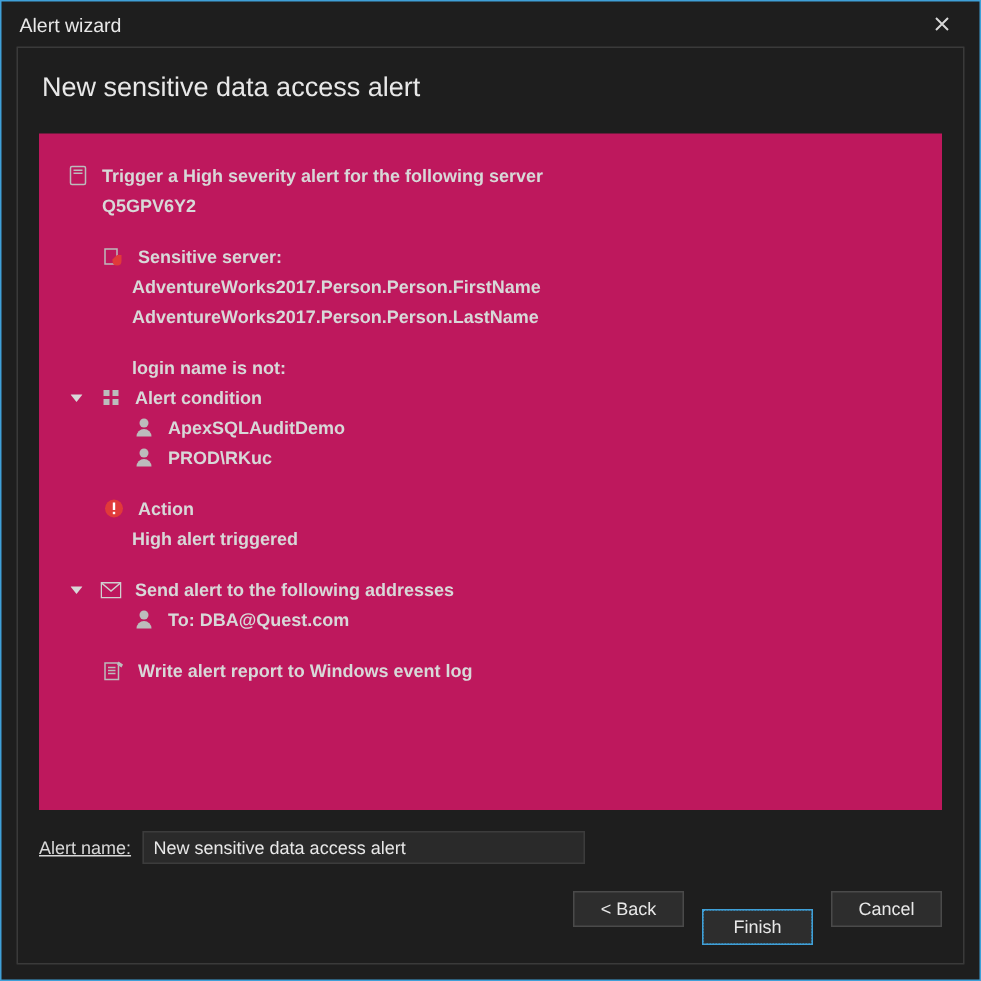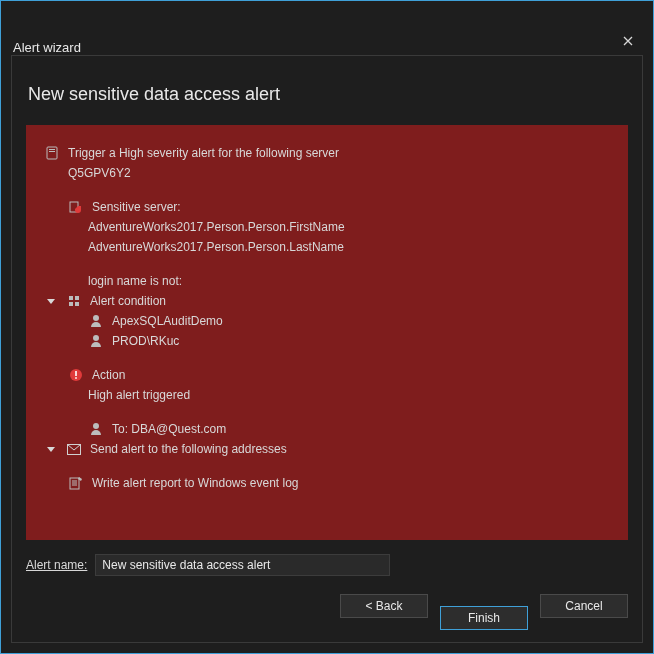--- a/index.html
+++ b/index.html
@@ -18,58 +18,58 @@
     width: 654px;
     height: 654px;
     background: #1e1e1e;
     border: 1px solid #3fa0d8;
     display: flex;
     flex-direction: column;
   }
   .titlebar {
     height: 30px;
     display: flex;
-    align-items: flex-end;
+    align-items: center;
     justify-content: space-between;
     padding: 0 10px 0 12px;
     color: #e8e8e8;
     font-size: 13px;
-    margin-top: 24px;
   }
   .titlebar .close {
     width: 30px;
     height: 28px;
     display: flex;
     align-items: center;
     justify-content: center;
     color: #d8d8d8;
     font-size: 15px;
     cursor: pointer;
   }
   .outer {
     flex: 1;
     margin: 0 10px 10px 10px;
     border: 1px solid #3a3a3a;
     background: #1e1e1e;
     display: flex;
     flex-direction: column;
-    padding: 16px 0 12px 0;
+    padding: 4px 0 12px 0;
   }
   .heading {
     font-size: 18px;
     font-weight: 400;
     color: #e8e8e8;
     padding: 12px 16px 20px 16px;
   }
   .panel {
     margin: 0 14px;
-    background: #7f1d1d;
+    background: #be185d;
     flex: 1;
     padding: 18px 18px 18px 18px;
     overflow: auto;
+    font-weight: bold;
   }
   .row {
     display: flex;
     align-items: flex-start;
     gap: 8px;
     line-height: 20px;
   }
   .icon-slot {
     width: 16px;
     height: 16px;
@@ -114,21 +114,21 @@
     font-size: 12px;
     outline: none;
   }
   .buttons {
     display: flex;
     justify-content: flex-end;
     gap: 12px;
     margin: 18px 14px 0 14px;
   }
   .btn {
-    width: 88px;
+    width: 74px;
     height: 24px;
     background: #2d2d2d;
     border: 1px solid #4a4a4a;
     color: #e8e8e8;
     font-family: inherit;
     font-size: 12px;
     display: flex;
     align-items: center;
     justify-content: center;
     cursor: pointer;
@@ -257,39 +257,39 @@
             </svg>
         </span>
         <span>Action</span>
       </div>
       <div class="row indent-2">
         <span>High alert triggered</span>
       </div>
 
       <div class="gap"></div>
 
-      <div class="row indent-2">
-        <span class="icon-slot">
-            <span class="user-ico"></span>
-          </span>
-        <span>To: DBA@Quest.com</span>
-      </div>
       <div class="row">
         <span class="tri">
           <svg width="8" height="8" viewBox="0 0 8 8">
               <path d="M0 2 L8 2 L4 7 Z" fill="#d8d8d8"></path>
             </svg>
         </span>
         <span class="icon-slot">
           <svg width="14" height="11" viewBox="0 0 14 11">
               <rect x="0.5" y="0.5" width="13" height="10" fill="none" stroke="#d0d0d0" stroke-width="1"></rect>
               <path d="M0.5 0.5 L7 6 L13.5 0.5" fill="none" stroke="#d0d0d0" stroke-width="1"></path>
             </svg>
         </span>
         <span>Send alert to the following addresses</span>
+      </div>
+      <div class="row indent-2">
+        <span class="icon-slot">
+            <span class="user-ico"></span>
+          </span>
+        <span>To: DBA@Quest.com</span>
       </div>
 
       <div class="gap"></div>
 
       <div class="row indent-1">
         <span class="icon-slot">
           <svg width="14" height="14" viewBox="0 0 14 14">
               <rect x="1" y="2" width="9" height="11" fill="none" stroke="#bcbcbc" stroke-width="1"></rect>
               <path d="M3 5h5M3 7h5M3 9h5" stroke="#bcbcbc" stroke-width="1"></path>
               <path d="M10 1 l3 2 -1 2 -3 -2 z" fill="#bcbcbc"></path>

